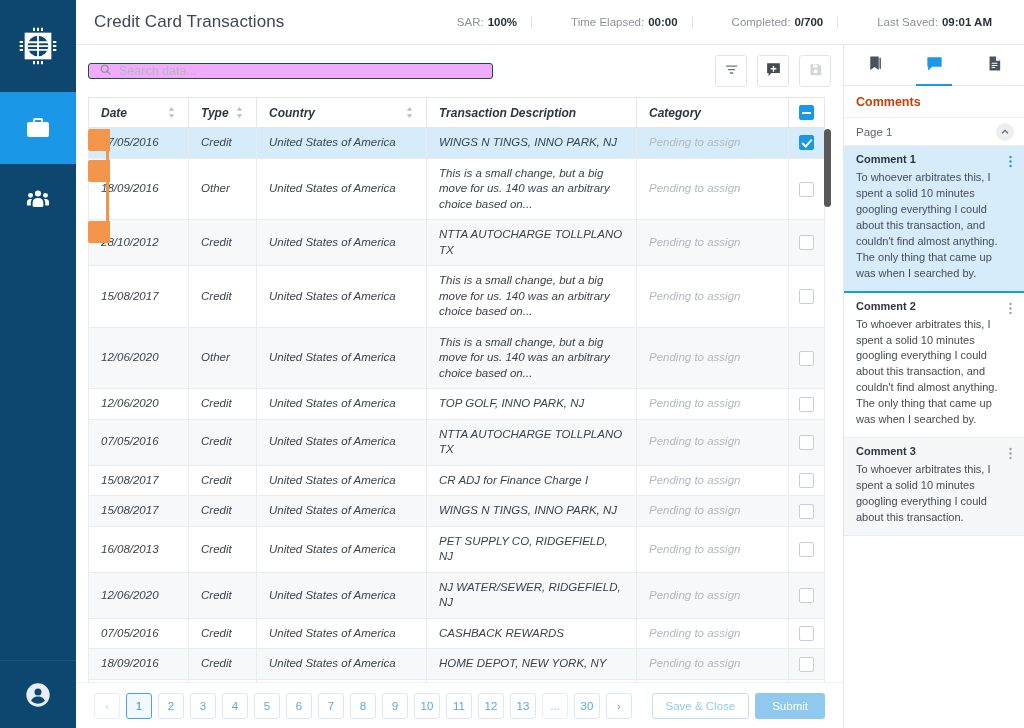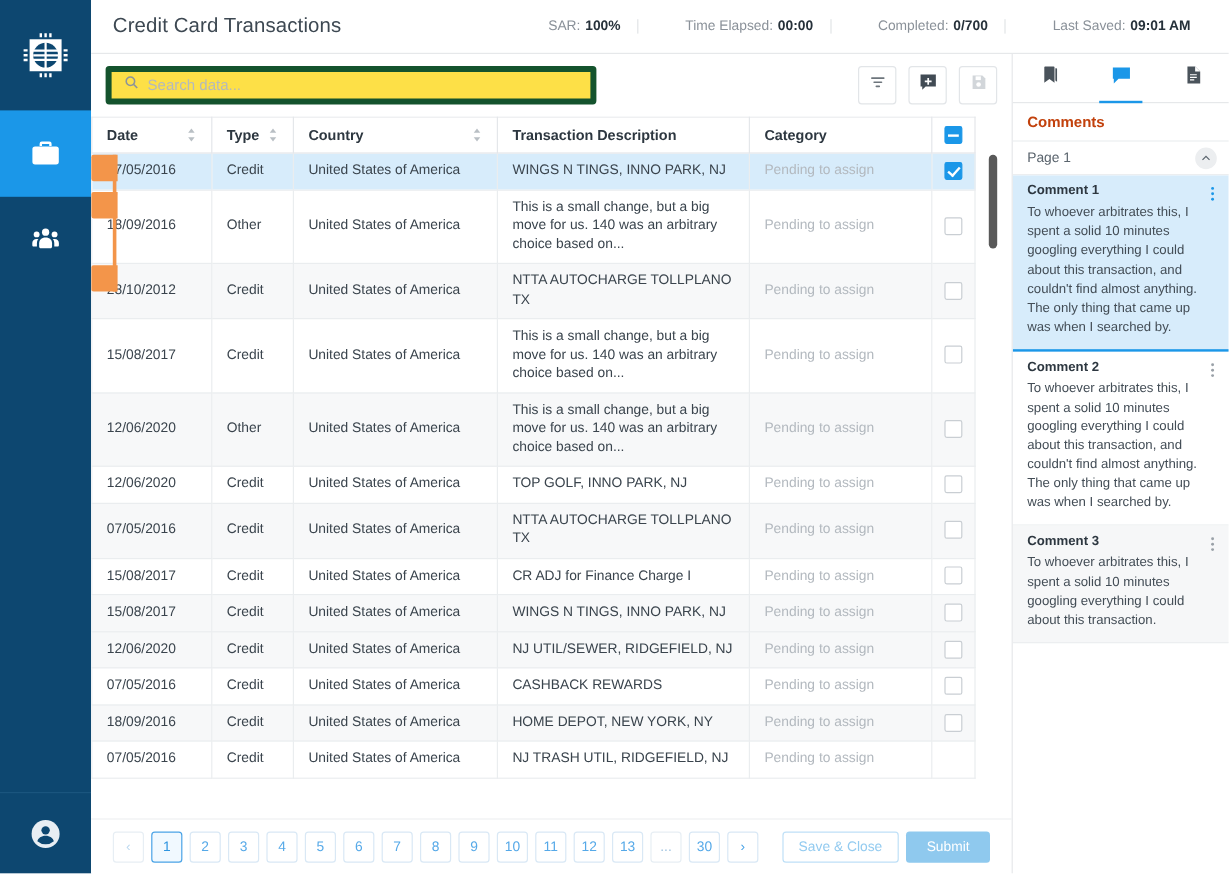--- a/index.html
+++ b/index.html
@@ -65,43 +65,43 @@
     flex: 1 1 auto; min-width: 0; display: flex; flex-direction: column;
     background: #fff;
   }
 
   
   .toolbar {
     flex: 0 0 52px; height: 52px; display: flex; align-items: center;
     padding: 0 12px 0 12px; gap: 10px;
   }
   .search-wrap {
-    flex: 1 1 auto; height: 32px; border: 5px solid #14532d; border-radius: 3px;
-    display: flex; align-items: center; padding: 0 10px; background: #fde047;
+    flex: 1 1 auto; height: 16px; border: 1px solid #14532d; border-radius: 3px;
+    display: flex; align-items: center; padding: 0 10px; background: #f0abfc;
     max-width: 612px;
   }
   .search-wrap svg { flex: 0 0 auto; }
   .search-input {
     flex: 1 1 auto; border: 0; outline: 0; font-size: 12.5px;
     color: #555; font-family: "Liberation Sans", sans-serif;
     margin-left: 7px; background: transparent;
   }
   .search-input::placeholder { color: #b4b9bd; }
   .tbtn {
     width: 32px; height: 32px; border: 1px solid #e2e5e8; border-radius: 3px;
     background: #fff; display: flex; align-items: center; justify-content: center;
     cursor: pointer; flex: 0 0 auto;
   }
   .tbtn.disabled { cursor: default; }
   .toolbar-spacer { flex: 1 1 auto; }
 
   
   .table-area {
     flex: 1 1 auto; min-height: 0; position: relative;
-    padding: 0 12px 0 0; overflow: hidden;
+    padding: 0 12px 0 12px; overflow: hidden; font-style: italic;
   }
   .table-clip { position: relative; height: 100%; overflow: hidden; }
   table { border-collapse: collapse; width: 736px; table-layout: fixed; }
   thead th {
     height: 30px; background: #fff; font-size: 12px; color: #2d3740;
     font-weight: bold; text-align: left; padding: 0 12px;
     border: 1px solid #e4e7ea; vertical-align: middle; white-space: nowrap;
   }
   thead th.chk-col { padding: 0; text-align: center; width: 36px; }
   .th-inner { display: flex; align-items: center; }
@@ -471,25 +471,33 @@
                     <td class="chk-col"><span class="cbx"></span></td>
                   </tr>
                   <tr class="alt">
                     <td>15/08/2017</td>
                     <td>Credit</td>
                     <td>United States of America</td>
                     <td>WINGS N TINGS, INNO PARK, NJ</td>
                     <td class="cat">Pending to assign</td>
                     <td class="chk-col"><span class="cbx"></span></td>
                   </tr>
+                  <tr>
+                    <td>16/08/2013</td>
+                    <td>Credit</td>
+                    <td>United States of America</td>
+                    <td>PET SUPPLY CO, RIDGEFIELD, NJ</td>
+                    <td class="cat">Pending to assign</td>
+                    <td class="chk-col"><span class="cbx"></span></td>
+                  </tr>
                   <tr class="alt">
                     <td>12/06/2020</td>
                     <td>Credit</td>
                     <td>United States of America</td>
-                    <td>NJ UTIL/SEWER, RIDGEFIELD, NJ</td>
+                    <td>NJ WATER/SEWER, RIDGEFIELD, NJ</td>
                     <td class="cat">Pending to assign</td>
                     <td class="chk-col"><span class="cbx"></span></td>
                   </tr>
                   <tr>
                     <td>07/05/2016</td>
                     <td>Credit</td>
                     <td>United States of America</td>
                     <td>CASHBACK REWARDS</td>
                     <td class="cat">Pending to assign</td>
                     <td class="chk-col"><span class="cbx"></span></td>

